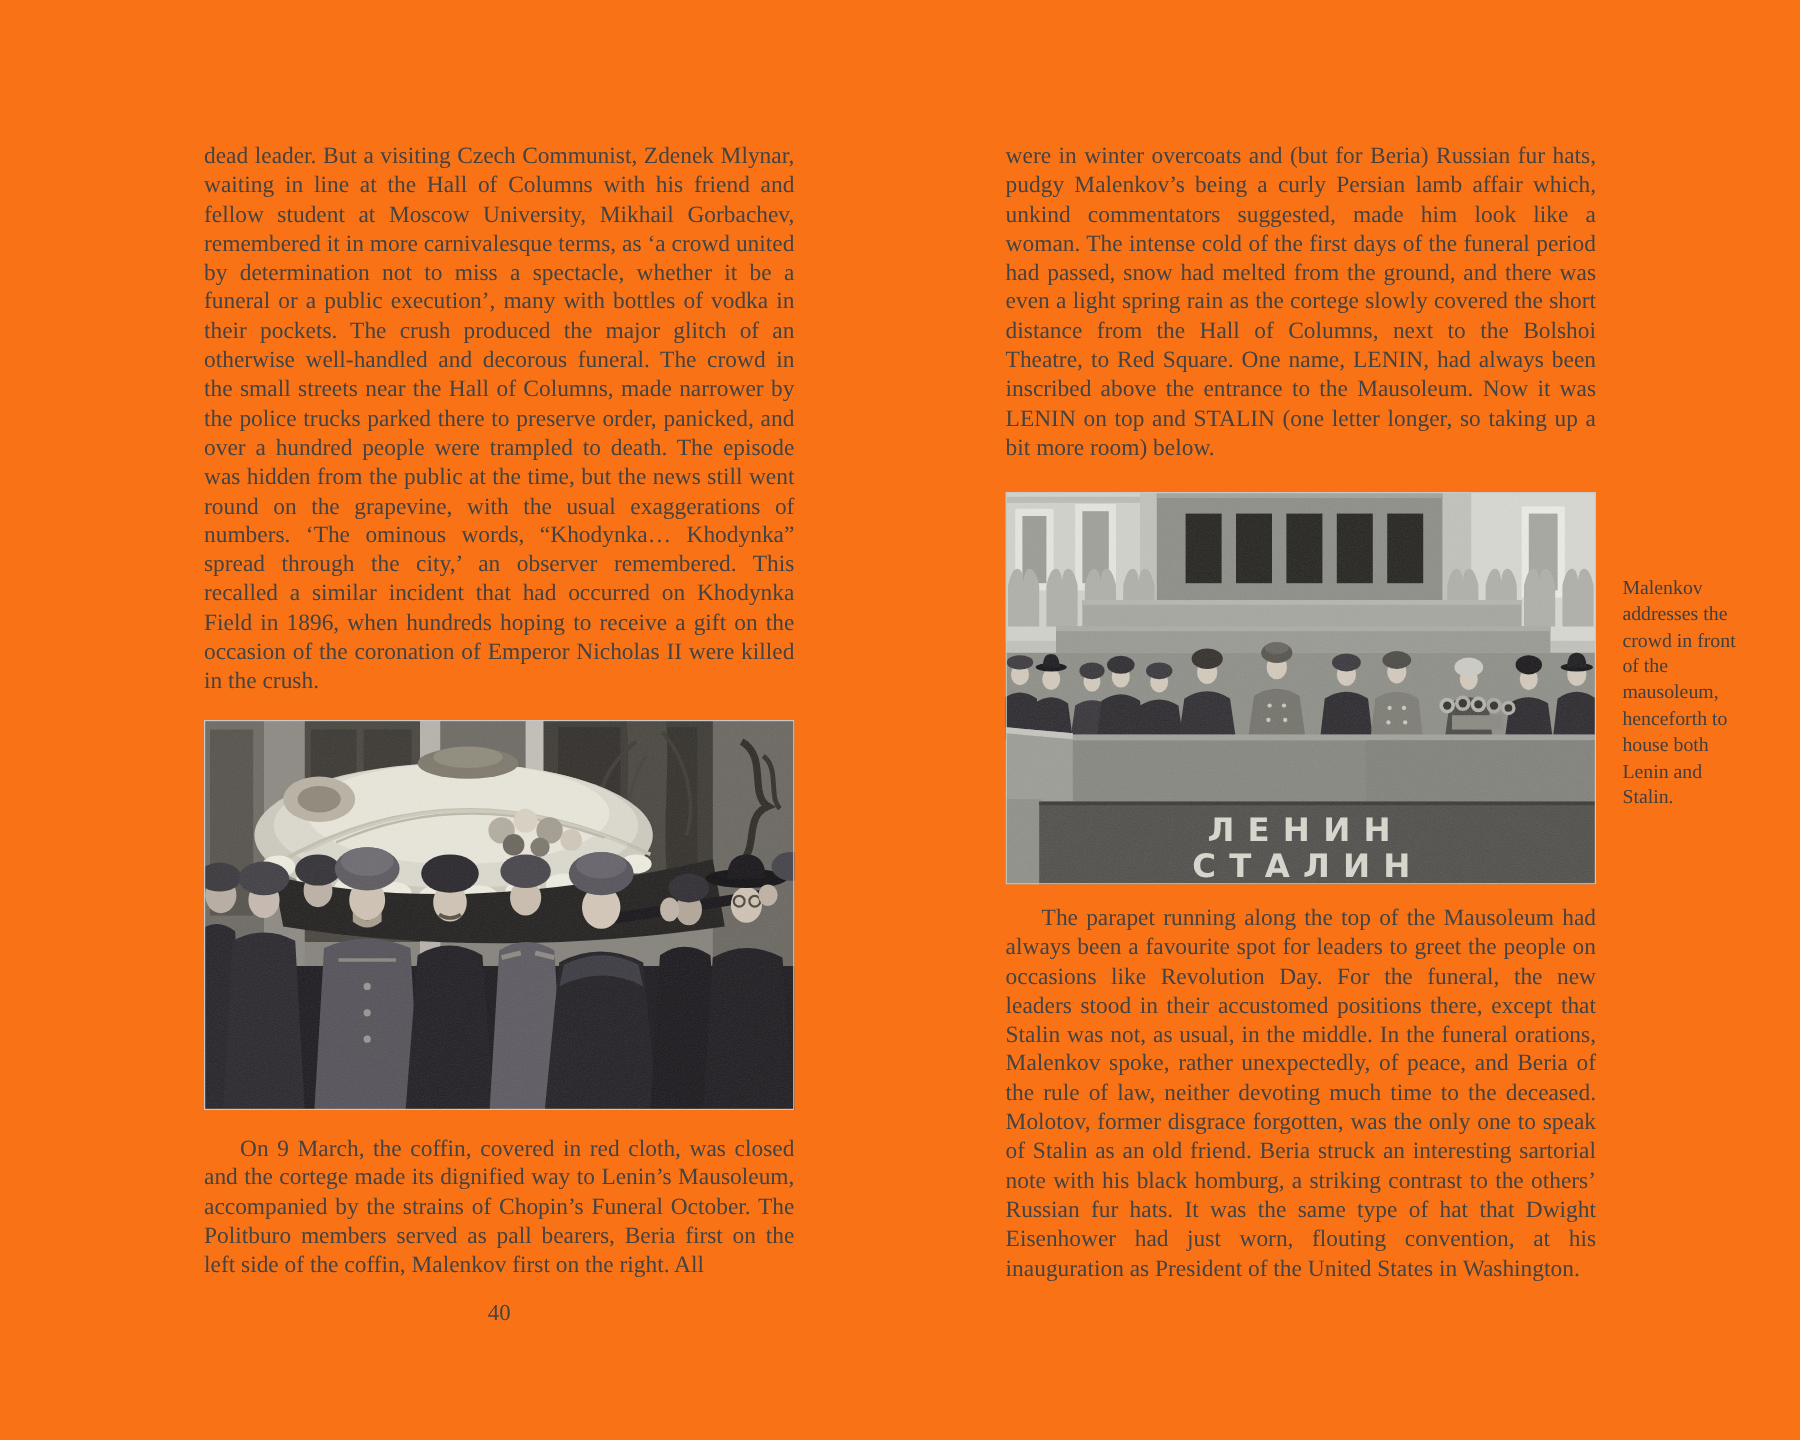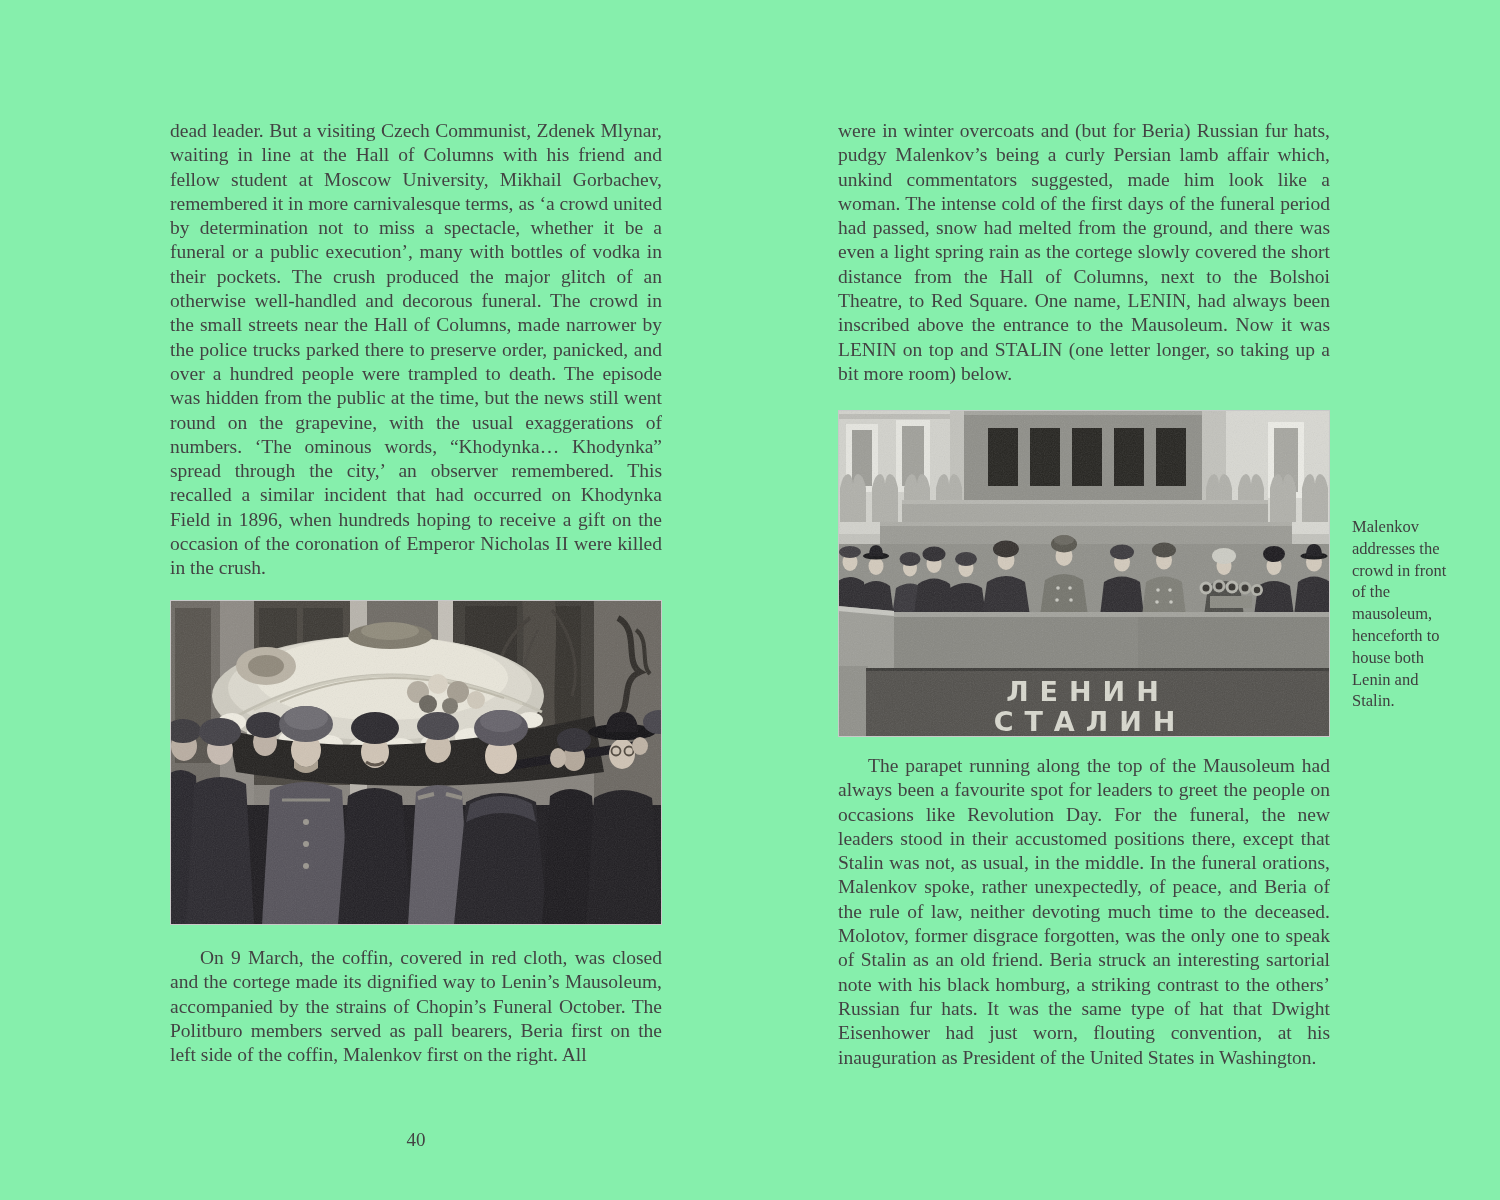--- a/index.html
+++ b/index.html
@@ -1,32 +1,32 @@
 <!DOCTYPE html>
 <html><head>
 <meta charset="utf-8">
 <style>
   html,body{margin:0;padding:0;background:#ffffff;}
-  .spread{position:relative;width:1500px;height:1200px;background:#86efac;overflow:hidden;
+  .spread{position:relative;width:1500px;height:1200px;background:#f97316;overflow:hidden;
           font-family:"Liberation Serif","DejaVu Serif",serif;color:#434343;}
   .body-text{position:absolute;width:492px;font-size:19.5px;line-height:24.3px;
              text-align:justify;margin:0;hyphens:none;}
   .indent{text-indent:30px;}
   .lp-p1{left:170px;top:119px;}
   .lp-p2{left:170px;top:946px;}
   .rp-p1{left:838px;top:119px;}
   .rp-p2{left:838px;top:754px;font-family:Liberation Serif, serif;}
   .photo{position:absolute;margin:0;padding:0;line-height:0;}
   .photo svg{display:block;}
   .lp-photo{left:170px;top:600px;width:492px;height:325px;}
   .rp-photo{left:838px;top:410px;width:492px;height:327px;}
   .caption{position:absolute;font-size:16.5px;line-height:21.8px;color:#3f3f3f;}
   .lp-caption{left:36px;top:712px;width:116px;text-align:right;}
-  .rp-caption{left:1352px;top:479px;width:100px;text-align:left;margin-top:37px;}
-  .page-number{position:absolute;width:492px;text-align:center;font-size:19px;margin-top:45px;}
+  .rp-caption{left:1352px;top:479px;width:100px;text-align:left;}
+  .page-number{position:absolute;width:492px;text-align:center;font-size:19px;}
   .lp-num{left:170px;top:1084px;}
   .rp-num{left:838px;top:1084px;}
   .insc{font-family:"DejaVu Sans","Liberation Sans",sans-serif;font-weight:bold;}
 </style>
 </head>
 <body>
 
 <div class="spread">
 
   <p class="body-text lp-p1">dead leader. But a visiting Czech Communist, Zdenek Mlynar, waiting in line at the Hall of Columns with his friend and fellow student at Moscow University, Mikhail Gorbachev, remembered it in more carnivalesque terms, as ‘a crowd united by determination not to miss a spectacle, whether it be a funeral or a public execution’, many with bottles of vodka in their pockets. The crush produced the major glitch of an otherwise well-handled and decorous funeral. The crowd in the small streets near the Hall of Columns, made narrower by the police trucks parked there to preserve order, panicked, and over a hundred people were trampled to death. The episode was hidden from the public at the time, but the news still went round on the grapevine, with the usual exaggerations of numbers. ‘The ominous words, “Khodynka… Khodynka” spread through the city,’ an observer remembered. This recalled a similar incident that had occurred on Khodynka Field in 1896, when hundreds hoping to receive a gift on the occasion of the coronation of Emperor Nicholas II were killed in the crush.</p>

